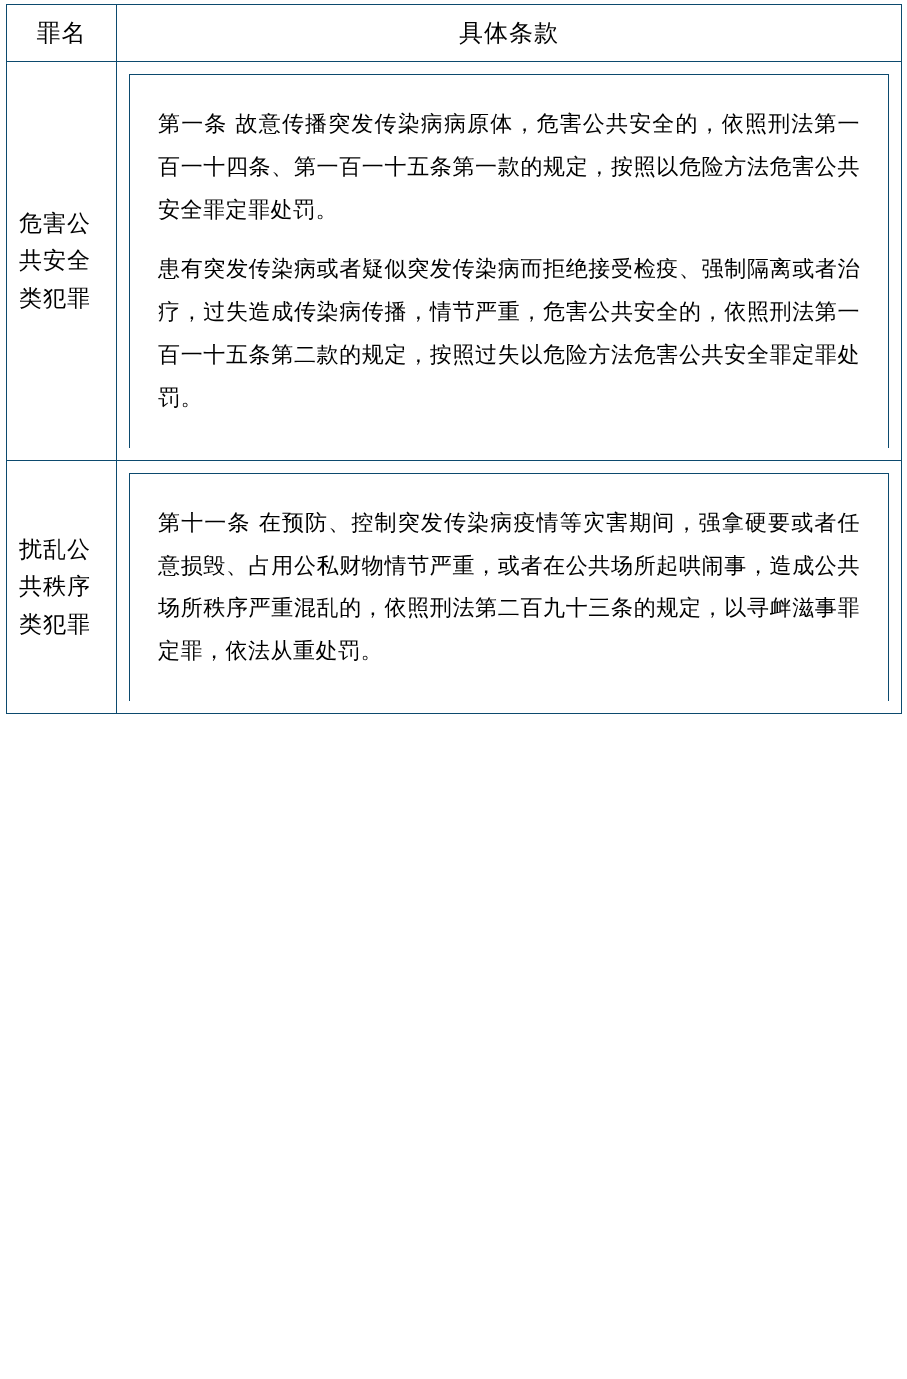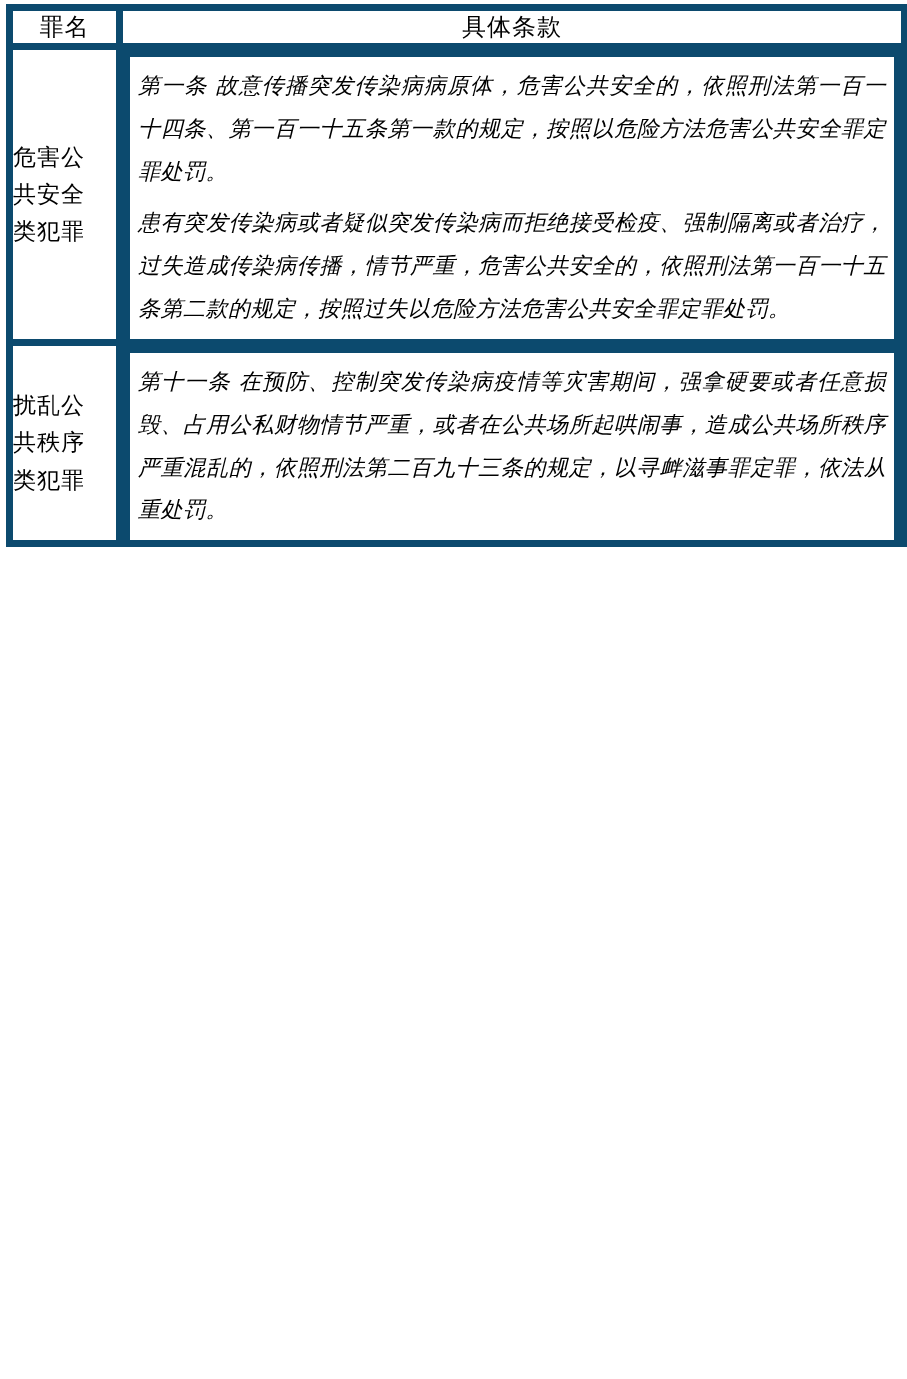--- a/index.html
+++ b/index.html
@@ -17,23 +17,23 @@
     box-sizing: border-box;
     padding: 4px 6px 6px 6px;
   }
   table.law-table {
     width: 895px;
     border-collapse: collapse;
     table-layout: fixed;
   }
   table.law-table th,
   table.law-table td {
-    border: 7px solid #0c4a6e;
+    border: 1px solid #0c4a6e;
     vertical-align: middle;
-    padding: 0;
+    padding: 12px;
   }
   col.col-crime { width: 110px; }
   col.col-clause { width: 785px; }
 
   .hdr-cell {
     text-align: center;
     font-weight: normal;
     font-size: 24px;
     line-height: 1.35;
     padding: 10px 0 12px 0;
@@ -51,23 +51,22 @@
   }
   .clause-cell {
     font-size: 22px;
     line-height: 1.95;
     padding: 14px 16px 16px 16px;
     text-align: justify;
     text-justify: inter-ideograph;
     letter-spacing: 0.5px;
   }
   .clause-cell p {
-    margin: 8px;
+    margin: 16px;
     text-indent: 0;
-    font-style: italic;
   }
   .clause-cell p + p {
     margin-top: 2px;
   }
   .sub-table {
     width: 100%;
     border-collapse: collapse;
     table-layout: fixed;
   }
   .sub-table td {

